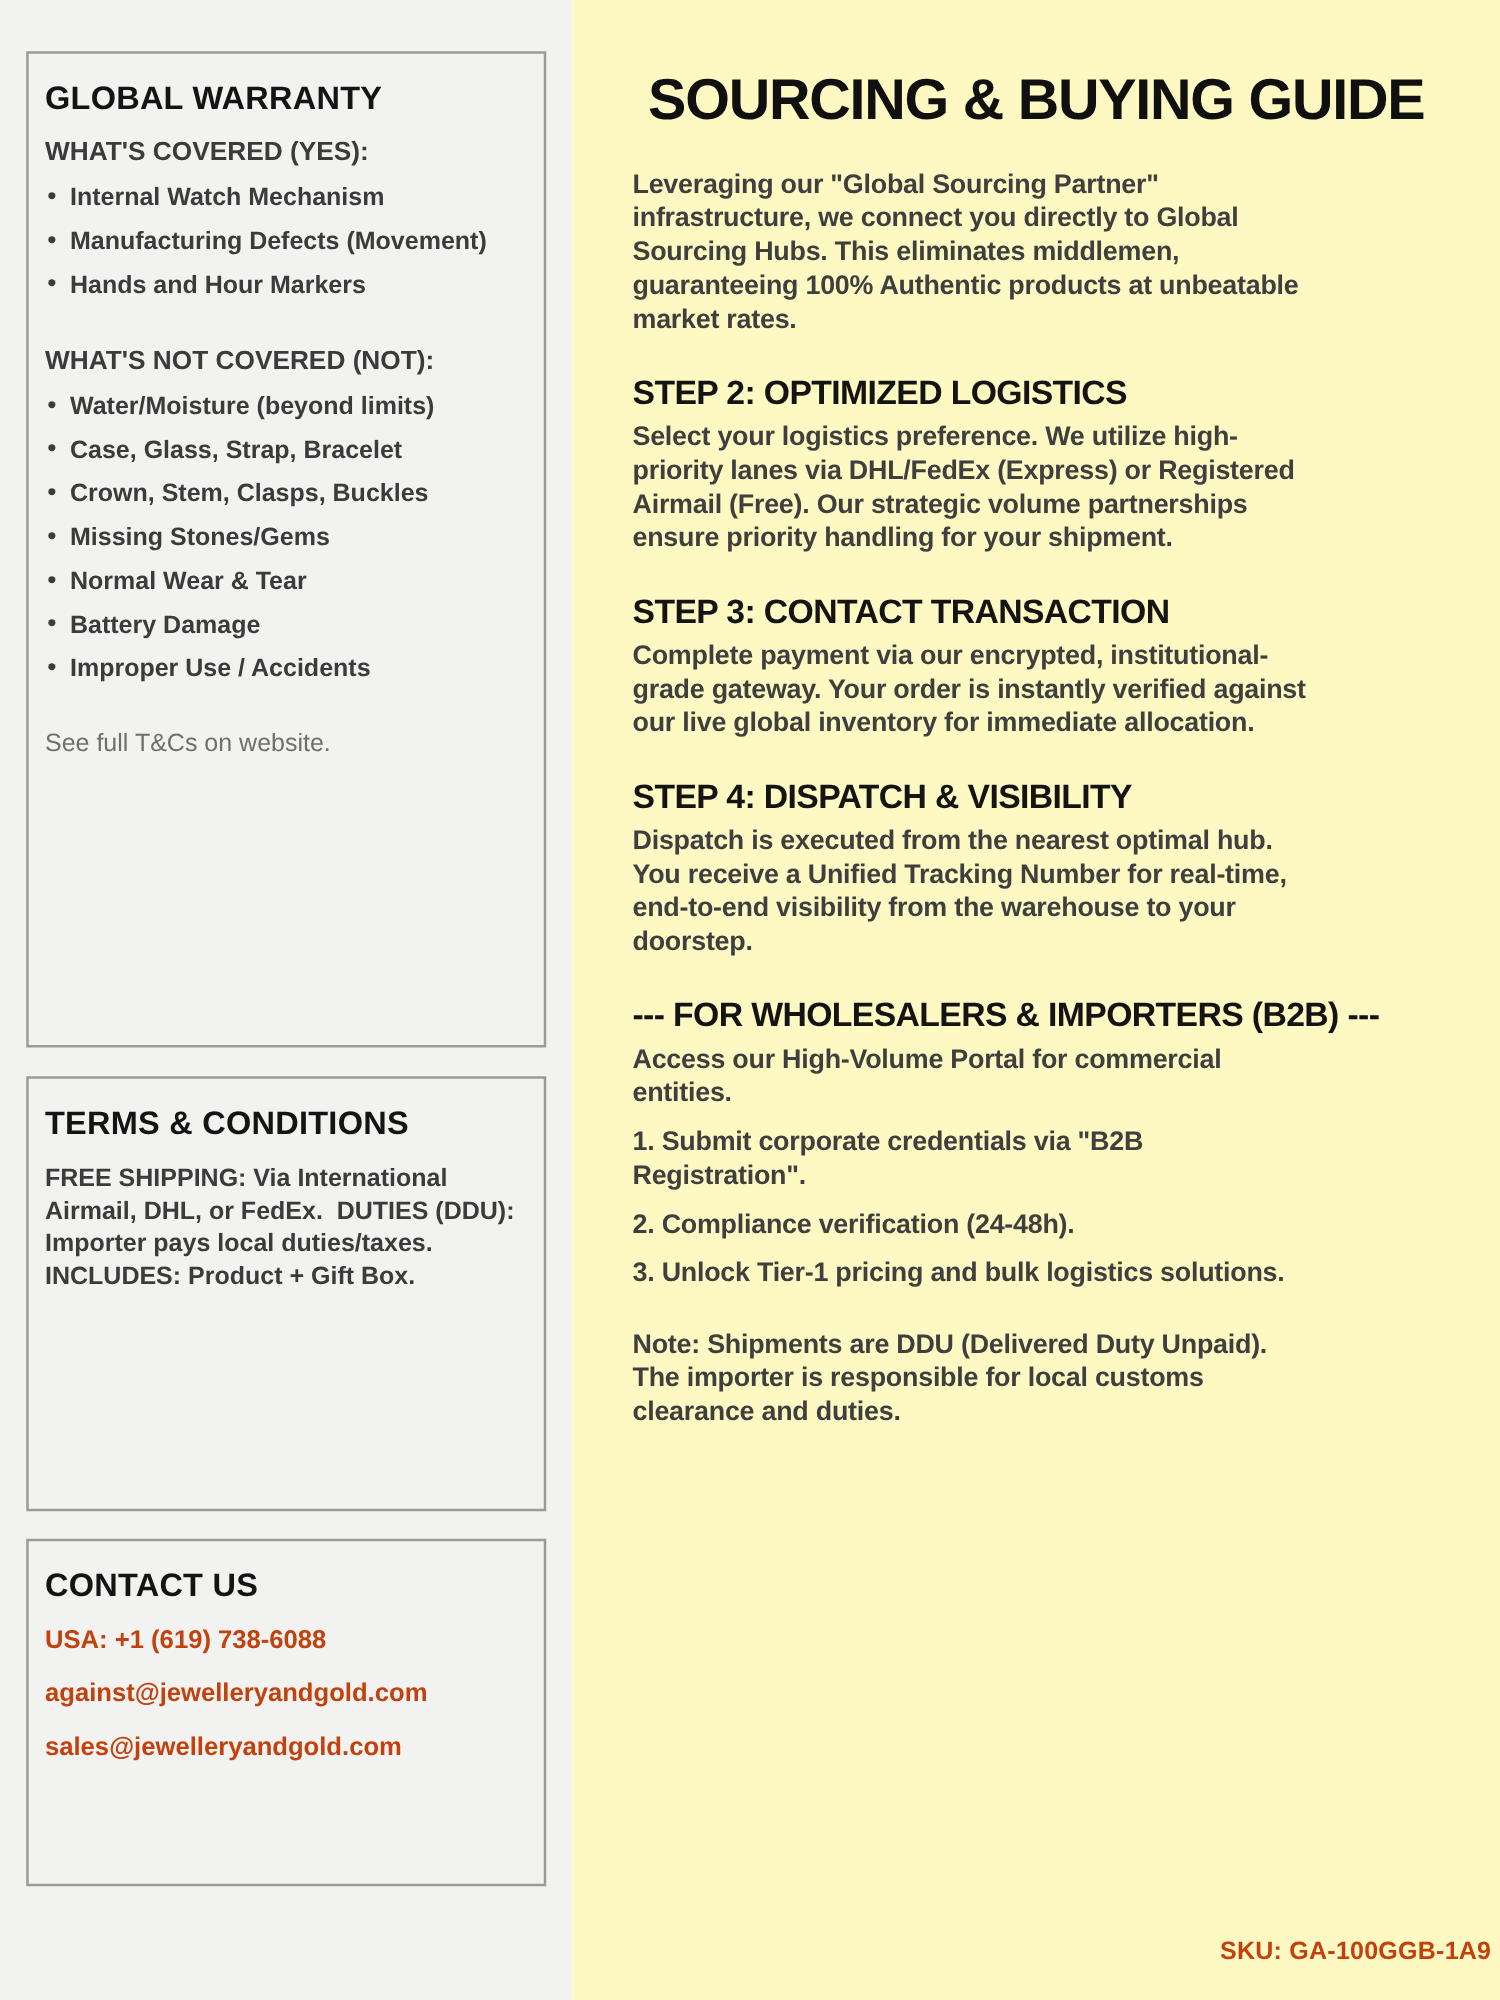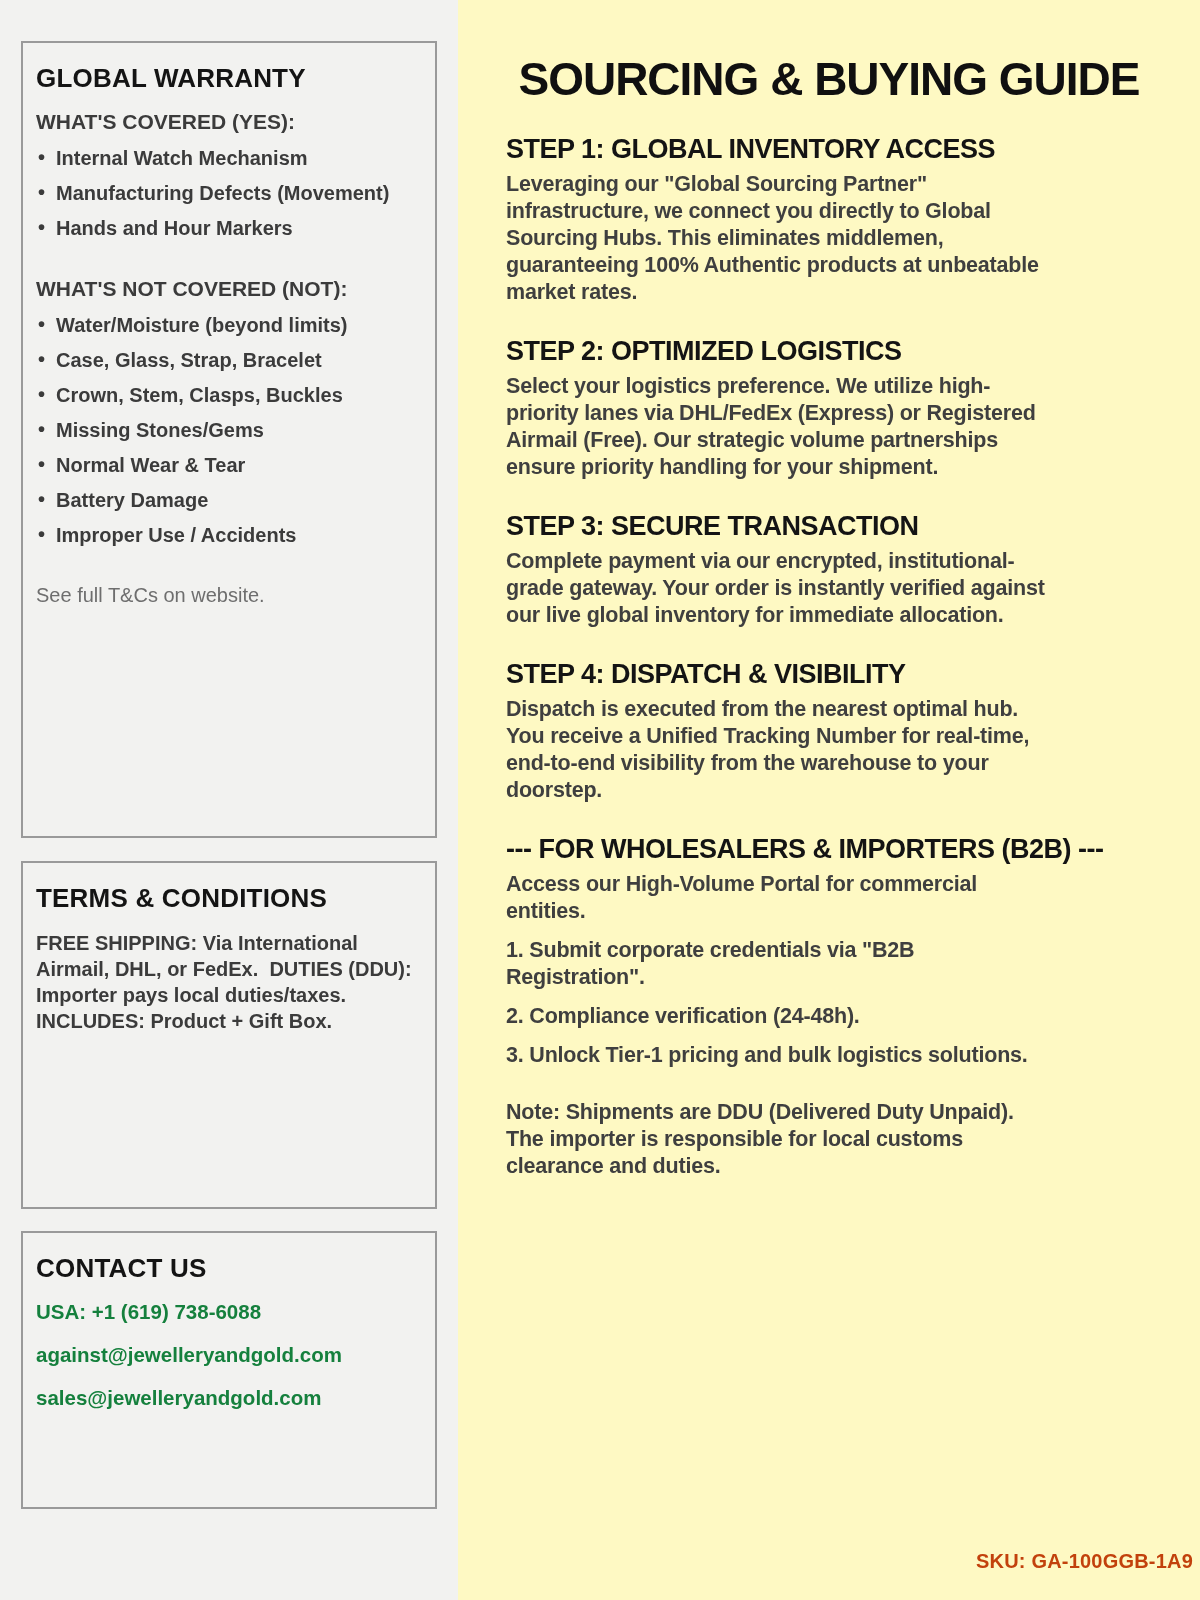--- a/index.html
+++ b/index.html
@@ -37,21 +37,21 @@
     font-size:20px;
   }
   .footnote {
     margin:38px 0 0 0; font-size:20px; font-weight:normal; color:#6e6e6e;
   }
   .terms-body {
     margin:0; font-size:20px; font-weight:bold; color:#3b3b3b;
     line-height:26px; white-space:pre-wrap;
   }
   .contact-line {
-    margin:0 0 19px 0; font-size:20.5px; font-weight:bold; color:#15803d;
+    margin:0 0 19px 0; font-size:20.5px; font-weight:bold; color:#c2410c;
   }
   
   .main {
     position:absolute; left:458px; top:0; width:742px; height:1600px;
     background:#fef9c3; box-sizing:border-box; padding:52px 0 12px 48px;
   }
   .main-title {
     margin:0 48px 28px 0; text-align:center; font-size:46px;
     font-weight:bold; color:#101010; letter-spacing:-1px; line-height:54px;
   }
@@ -110,31 +110,30 @@
       <p class="contact-line">against@jewelleryandgold.com</p>
       <p class="contact-line">sales@jewelleryandgold.com</p>
     </div>
 
   </div>
 
   <div class="main">
     <h1 class="main-title">SOURCING &amp; BUYING GUIDE</h1>
 
     <div class="section">
-      <h3>STEP 1: GLOBAL INVENTORY ACCESS</h3>
       <p>Leveraging our "Global Sourcing Partner" infrastructure, we connect you directly to Global Sourcing Hubs. This eliminates middlemen, guaranteeing 100% Authentic products at unbeatable market rates.</p>
     </div>
 
     <div class="section">
       <h3>STEP 2: OPTIMIZED LOGISTICS</h3>
       <p>Select your logistics preference. We utilize high-priority lanes via DHL/FedEx (Express) or Registered Airmail (Free). Our strategic volume partnerships ensure priority handling for your shipment.</p>
     </div>
 
     <div class="section">
-      <h3>STEP 3: SECURE TRANSACTION</h3>
+      <h3>STEP 3: CONTACT TRANSACTION</h3>
       <p>Complete payment via our encrypted, institutional-grade gateway. Your order is instantly verified against our live global inventory for immediate allocation.</p>
     </div>
 
     <div class="section">
       <h3>STEP 4: DISPATCH &amp; VISIBILITY</h3>
       <p>Dispatch is executed from the nearest optimal hub. You receive a Unified Tracking Number for real-time, end-to-end visibility from the warehouse to your doorstep.</p>
     </div>
 
     <div class="section b2b">
       <h3>--- FOR WHOLESALERS &amp; IMPORTERS (B2B) ---</h3>

